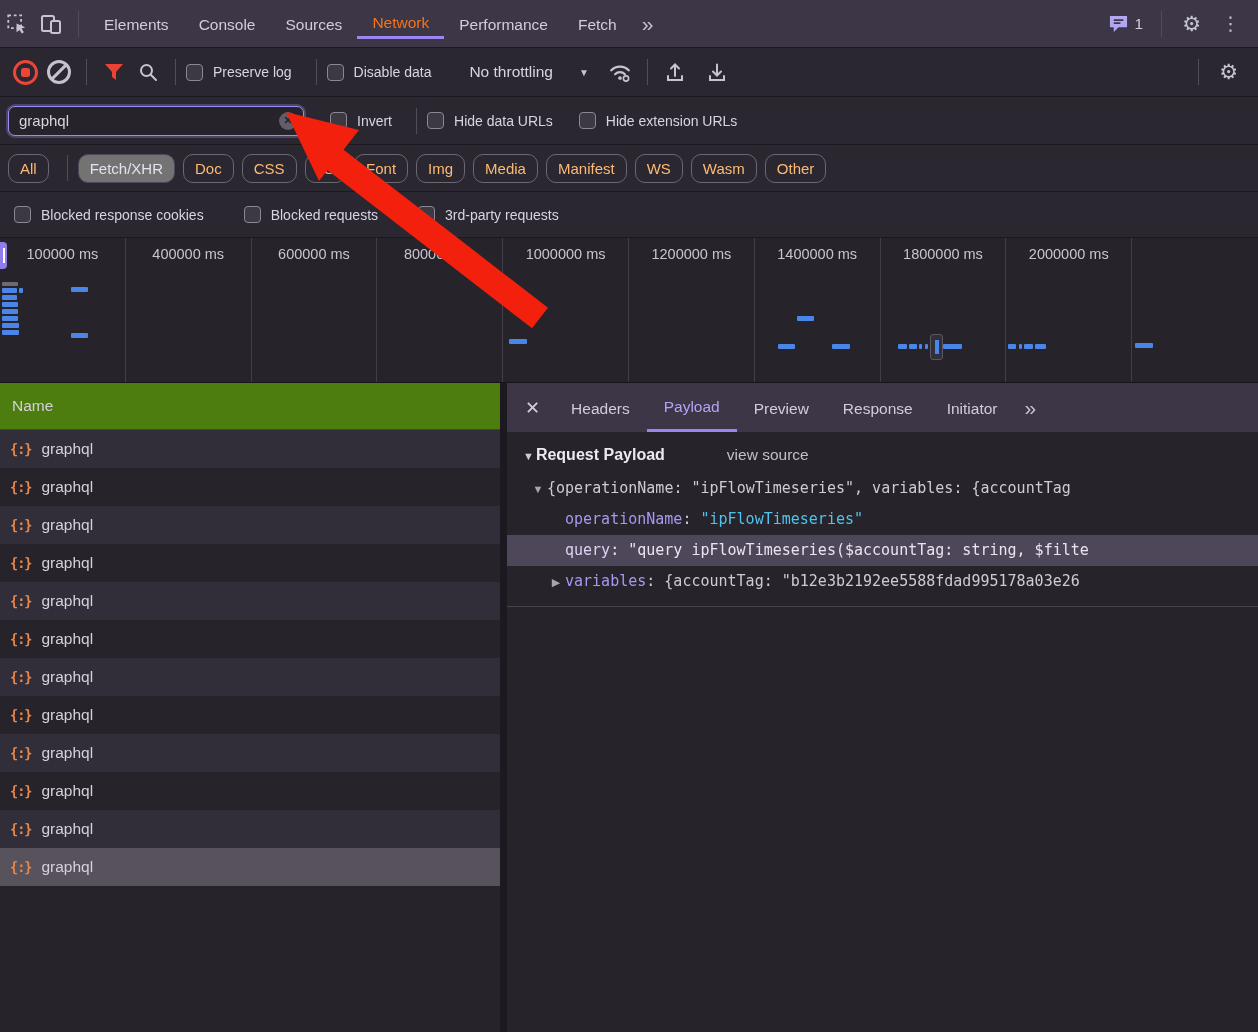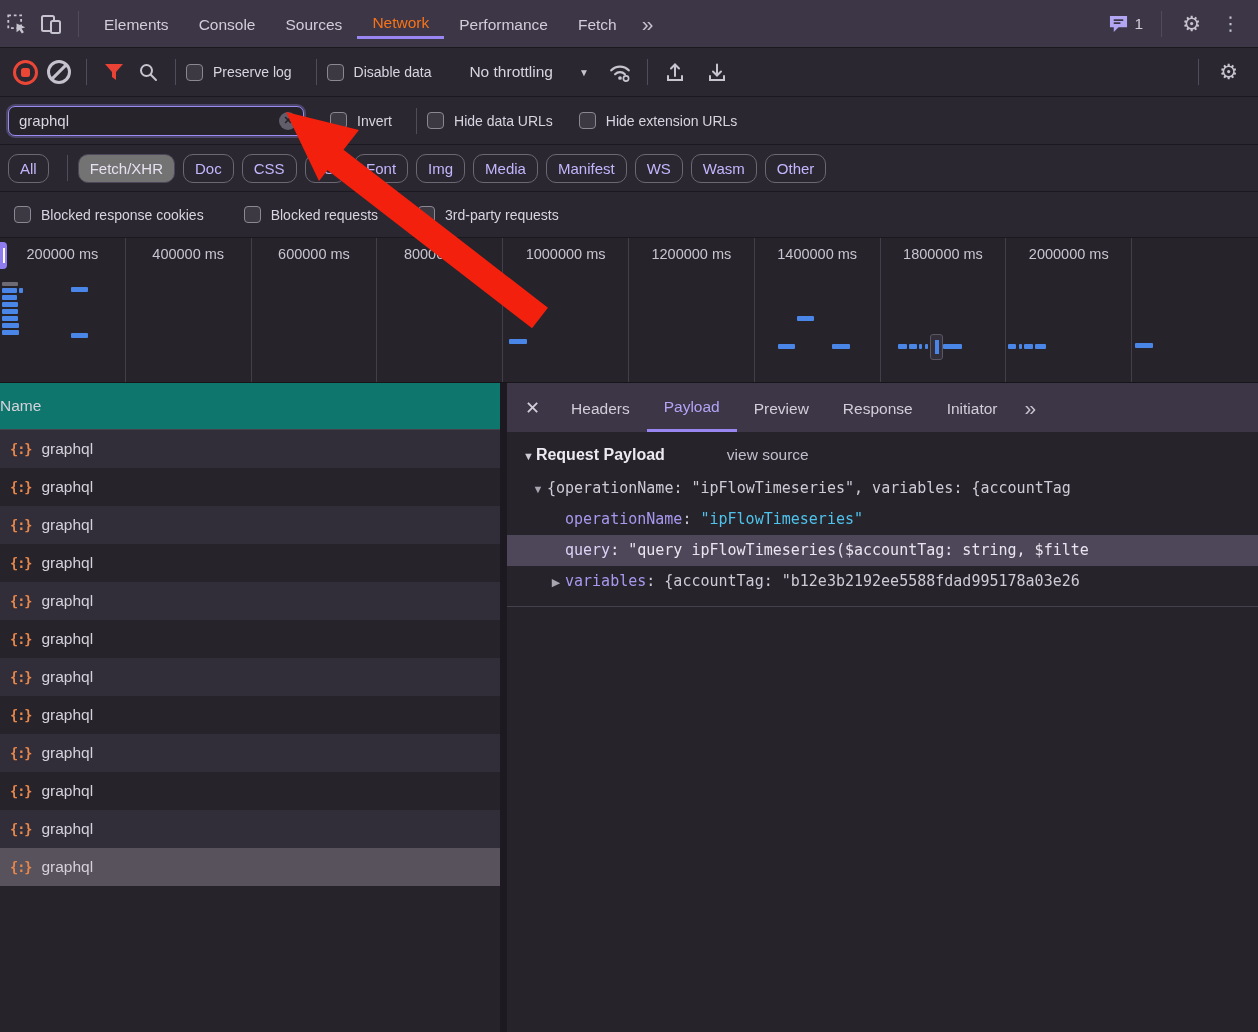--- a/index.html
+++ b/index.html
@@ -37,21 +37,21 @@
   .filter-box input{width:100%;height:100%;box-sizing:border-box;background:#26232b;border:1px solid #9a8cf0;
      box-shadow:0 0 0 2px rgba(154,140,240,.30);border-radius:7px;color:#d9d5e0;font-size:15px;
      font-family:"Liberation Sans",sans-serif;padding:0 32px 0 10px;outline:none;}
   .clear-btn{position:absolute;right:7px;top:6px;width:18px;height:18px;border-radius:50%;background:#615d6a;
      color:#26232b;font-size:11px;font-weight:bold;display:flex;align-items:center;justify-content:center;}
   .filter-row .gap{width:26px;}
 
   
   .chips-row{height:46px;background:#2a2731;display:flex;align-items:center;border-top:1px solid #1b1920;padding-left:8px;}
   .chip{display:inline-flex;align-items:center;height:29px;padding:0 11px;margin-right:8px;border:1.5px solid #6b6773;
-     border-radius:10px;font-size:15px;color:#c4b5fd;box-sizing:border-box;white-space:nowrap;}
+     border-radius:10px;font-size:15px;color:#fdba74;box-sizing:border-box;white-space:nowrap;}
   .chip.selected{background:#737373;border-color:#4e4759;color:#e6e0f0;}
 
   
   .extra-row{height:45px;background:#2a2731;display:flex;align-items:center;border-top:1px solid #1b1920;padding-left:14px;gap:26px;}
 
   
   .timeline{position:relative;height:144px;background:#26232b;border-top:1px solid #1b1920;border-bottom:1px solid #17151a;overflow:hidden;}
   .tl-cols{display:flex;height:100%;}
   .tl-col{width:125.8px;flex:0 0 auto;border-right:1px solid #433f4a;overflow:hidden;box-sizing:border-box;}
   .tl-label{display:block;text-align:center;padding-top:8px;font-size:14.5px;color:#c9c5d0;white-space:nowrap;}
@@ -59,22 +59,22 @@
   .wbar.blue{background:#4a86e8;}
   .wbar.gray{background:#6e6a75;}
   .wbar.marker{background:#332f3a;border:1px solid #5a5662;border-radius:3px;display:flex;align-items:center;justify-content:center;}
   .wbar.marker i{display:block;width:4px;height:14px;background:#4a86e8;}
   .tl-pill{position:absolute;left:0;top:4px;width:7px;height:27px;background:#8f7df0;border-radius:0 4px 4px 0;}
   .tl-pill::after{content:"";position:absolute;left:2.5px;top:6px;width:2px;height:15px;background:#fff;}
 
   
   .lower{display:flex;height:651px;}
   .request-list{width:500px;flex:0 0 auto;background:#26232b;border-right:7px solid #1c1a20;box-sizing:content-box;}
-  .list-header{height:46px;line-height:46px;background:#0f766e;border-bottom:1px solid #46424d;
-     font-size:15.5px;color:#d5d1db;}
+  .list-header{height:46px;line-height:46px;background:#4d7c0f;border-bottom:1px solid #46424d;
+     font-size:15.5px;color:#d5d1db;padding-left:12px;}
   .req-row{height:38px;display:flex;align-items:center;gap:10px;padding-left:10px;font-size:15.5px;color:#d5d1db;}
   .req-row:nth-child(odd){background:#322e39;}
   .req-row.selected{background:#57525c;}
   .xhr-icon{font-family:"DejaVu Sans Mono",monospace;font-size:13.5px;font-weight:bold;color:#e8874b;letter-spacing:-1px;}
 
   
   .details{flex:1;background:#26232b;overflow:hidden;}
   .details-tabs{height:49px;background:#3c3647;display:flex;align-items:center;padding-left:16px;}
   .close-x{font-size:18px;color:#d2cdd9;padding:0 14px 0 2px;}
   .dtab{padding:0 17px;height:49px;line-height:51px;font-size:15.5px;color:#d2cdd9;box-sizing:border-box;}
@@ -258,21 +258,21 @@
       <label class="cb-group">
         <span class="cb"></span>
         <span>3rd-party requests</span>
       </label>
     </div>
 
   <div class="timeline">
     <div class="tl-cols">
 
         <div class="tl-col">
-          <span class="tl-label">200000 ms</span>
+          <span class="tl-label">100000 ms</span>
         </div>
 
         <div class="tl-col">
           <span class="tl-label">400000 ms</span>
         </div>
 
         <div class="tl-col">
           <span class="tl-label">600000 ms</span>
         </div>
 

